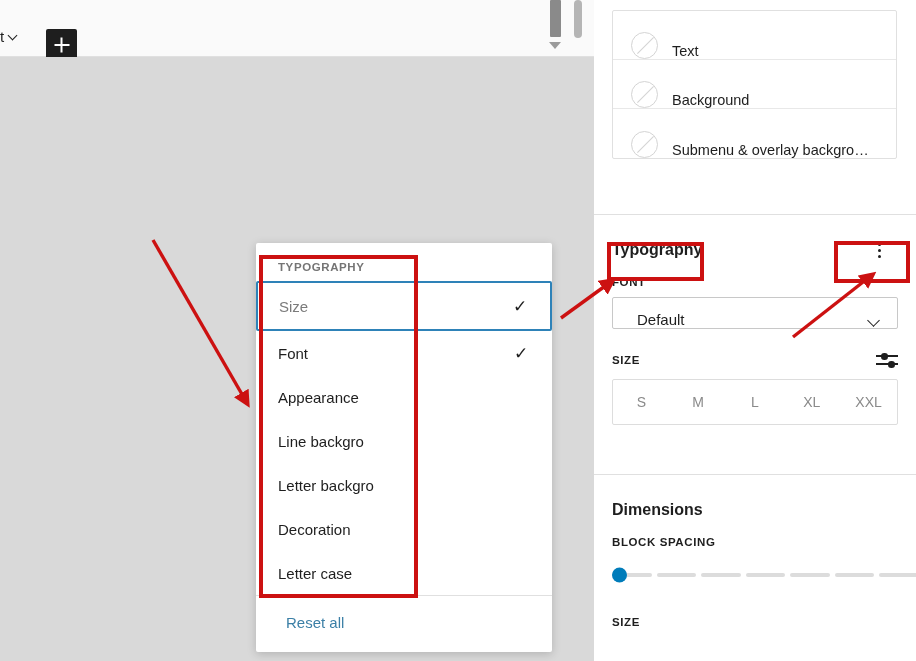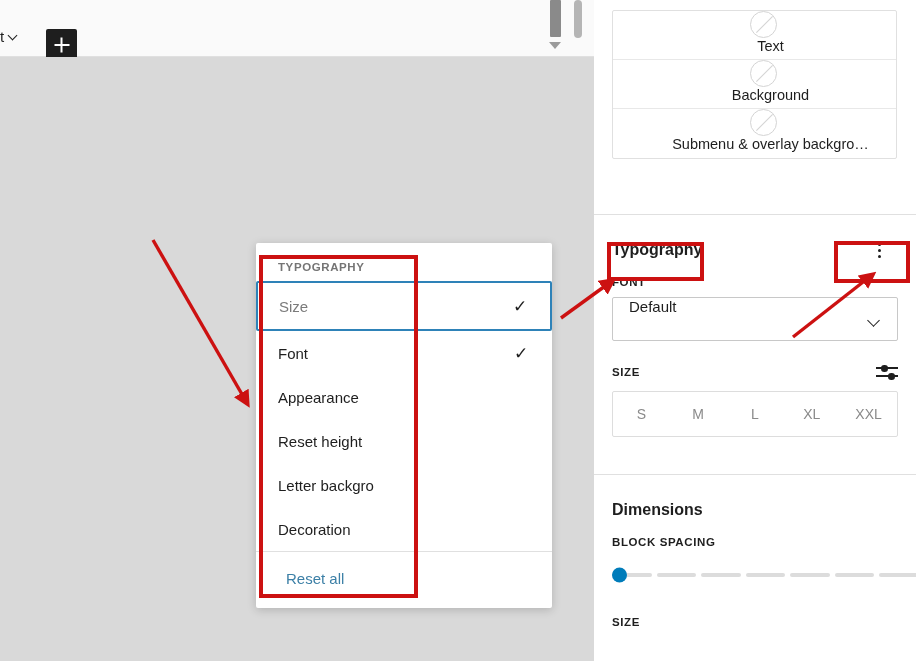--- a/index.html
+++ b/index.html
@@ -195,27 +195,26 @@
   #color-card {
     position: absolute;
     left: 18px; top: 10px;
     width: 285px;
     border: 1px solid #e0e0e0;
     box-sizing: border-box;
     border-radius: 2px;
   }
   .color-row {
     display: flex;
-    align-items: center;
+    align-items: flex-end;
     height: 49px;
     padding: 0 0 0 18px;
     border-bottom: 1px solid #e8e8e8;
     cursor: pointer;
     box-sizing: border-box;
-    flex-direction: column;
   }
   .color-row:last-child { border-bottom: none; }
   .swatch {
     width: 25px; height: 25px;
     border-radius: 50%;
     border: 1px solid #d4d4d4;
     position: relative;
     flex: 0 0 auto;
     background: #fff;
   }
@@ -289,26 +288,26 @@
   .label-row {
     display: flex;
     align-items: center;
     justify-content: space-between;
     padding-right: 18px;
   }
   .label-row .field-label { padding-right: 0; }
   #font-select {
     position: relative;
     margin: 9px 18px 0 18px;
-    height: 44px;
+    height: 32px;
     border: 1px solid #c8c8c8;
     border-radius: 2px;
     display: flex;
-    align-items: flex-start;
-    padding: 0 16px;
+    align-items: flex-end;
+    padding: 0 24px;
     box-sizing: border-box;
     font-size: 15px;
     color: #1e1e1e;
     cursor: pointer;
     background: #fff;
   }
   #font-select .chev {
     position: absolute;
     right: 18px;
     top: 18px;
@@ -461,29 +460,33 @@
       </button>
       <button class="tool-item">
         <span class="tool-label">Font</span>
         <span class="tool-check">✓</span>
       </button>
       <button class="tool-item">
         <span class="tool-label">Appearance</span>
         <span class="tool-check hidden"></span>
       </button>
       <button class="tool-item">
-        <span class="tool-label">Reset height</span>
+        <span class="tool-label">Line backgro</span>
         <span class="tool-check hidden"></span>
       </button>
       <button class="tool-item">
         <span class="tool-label">Letter backgro</span>
         <span class="tool-check hidden"></span>
       </button>
       <button class="tool-item">
         <span class="tool-label">Decoration</span>
+        <span class="tool-check hidden"></span>
+      </button>
+      <button class="tool-item">
+        <span class="tool-label">Letter case</span>
         <span class="tool-check hidden"></span>
       </button>
     </div>
   <div id="popover-footer">
     <button id="reset-all-button">Reset all</button>
   </div>
 </div>
 
 <div id="sidebar">
 

